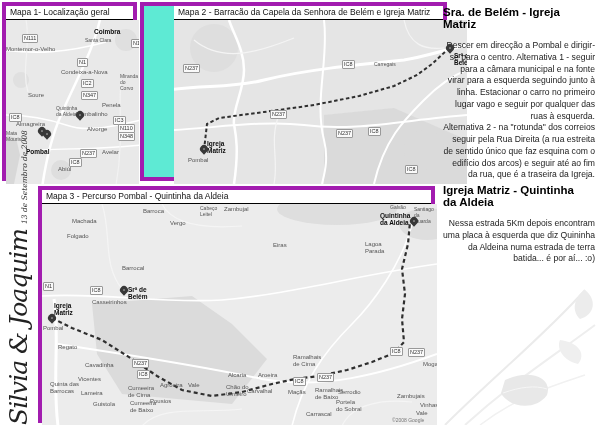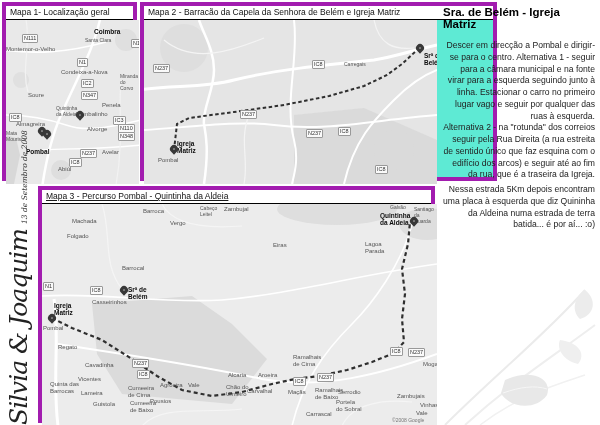--- a/index.html
+++ b/index.html
@@ -90,21 +90,21 @@
         <span class="rd" style="left: 112px; top: 104px;">N110</span>
         <span class="rd" style="left: 112px; top: 112px;">N348</span>
         <span class="rd" style="left: 74px; top: 129px;">N237</span>
         <span class="rd" style="left: 63px; top: 138px;">IC8</span>
         <div class="pin" style="left: 36px; top: 116px;"></div>
         <div class="pin" style="left: 41px; top: 119px;"></div>
         <div class="pin" style="left: 74px; top: 100px;"></div>
       </div>
   </div>
 
-  <div class="map-box" style="left:140px;top:2px;width:357px;height:179px;">
+  <div class="map-box" style="left:140px;top:2px;width:307px;height:179px;padding-left:30px;">
     <div class="map-title">Mapa 2 - Barracão da Capela da Senhora de Belém e Igreja Matriz</div>
     <div class="map-canvas" style="width:293px;height:164px;background:#e5e5e5;">
       <svg width="293" height="164" viewBox="0 0 293 164">
         <polygon points="150,95 220,88 293,120 293,164 150,164" fill="#d6d6d6" opacity="0.7"></polygon>
         <circle cx="40" cy="28" r="24" fill="#dedede"></circle>
         <circle cx="250" cy="130" r="20" fill="#dadada"></circle>
         <path d="M-5,70 C30,65 60,68 90,60 C130,50 180,45 230,40 C250,37 270,30 293,25" stroke="#fff" stroke-width="3" fill="none"></path>
         <path d="M60,164 C65,130 62,115 60,104 C58,90 70,70 70,50 C70,30 60,15 55,0" stroke="#fff" stroke-width="2.5" fill="none"></path>
         <path d="M0,110 C40,108 90,100 130,105 C180,112 230,100 293,95" stroke="#fff" stroke-width="2" fill="none"></path>
         <path d="M150,0 C155,40 140,80 150,120 C155,140 150,155 148,164" stroke="#fff" stroke-width="2" fill="none"></path>
@@ -124,21 +124,21 @@
         <span class="rd" style="left: 96px; top: 90px;">N237</span>
         <span class="rd" style="left: 162px; top: 109px;">N237</span>
         <span class="rd" style="left: 168px; top: 40px;">IC8</span>
         <span class="rd" style="left: 194px; top: 107px;">IC8</span>
         <span class="rd" style="left: 231px; top: 145px;">IC8</span>
         <div class="pin" style="left: 30px; top: 134px;"></div>
         <div class="pin" style="left: 276px; top: 33px;"></div>
       </div>
   </div>
 
-  <div class="map-box" style="left:38px;top:186px;width:397px;height:237px;text-decoration:underline;">
+  <div class="map-box" style="left:38px;top:186px;width:397px;height:237px;">
     <div class="map-title">Mapa 3 - Percurso Pombal - Quintinha da Aldeia</div>
     <div class="map-canvas" style="width:395px;height:222px;background:#ececec;">
       <svg width="395" height="222" viewBox="0 0 395 222">
         <polygon points="50,100 150,92 190,120 225,155 190,200 80,190 55,150" fill="#dbdbdb"></polygon>
         <ellipse cx="295" cy="5" rx="60" ry="16" fill="#dedede"></ellipse>
         <ellipse cx="385" cy="20" rx="28" ry="16" fill="#dedede"></ellipse>
         <path d="M12,95 C18,130 10,175 16,222" stroke="#fff" stroke-width="3" fill="none"></path>
         <path d="M0,92 C60,88 120,100 180,96 C250,90 320,70 395,60" stroke="#fff" stroke-width="1.6" fill="none"></path>
         <path d="M16,140 C80,150 150,160 220,175 C280,186 340,170 395,150" stroke="#fff" stroke-width="2" fill="none"></path>
         <path d="M250,222 C260,180 280,150 310,120 C330,100 360,60 370,20" stroke="#fff" stroke-width="1.6" fill="none"></path>
@@ -217,20 +217,21 @@
       </div>
   </div>
 
   <div class="panel" style="top:6px;">
     <h1 class="dir-h">Sra. de Belém - Igreja Matriz</h1>
     <p class="dir-p">Descer em direcção a Pombal e dirigir-se para o centro. Alternativa 1 - seguir para a câmara municipal e na fonte virar para a esquerda seguindo junto à linha. Estacionar o carro no primeiro lugar vago e seguir por qualquer das ruas à esquerda.</p>
     <p class="dir-p">Alternativa 2 - na "rotunda" dos correios seguir pela Rua Direita (a rua estreita de sentido único que faz esquina com o edifício dos arcos) e seguir até ao fim da rua, que é a traseira da Igreja.</p>
   </div>
 
   <div class="panel" style="top:184px;">
+    <h1 class="dir-h">Igreja Matriz - Quintinha da Aldeia</h1>
     <p class="dir-p">Nessa estrada 5Km depois encontram uma placa à esquerda que diz Quininha da Aldeina numa estrada de terra batida... é por aí... :o)</p>
   </div>
 
   <svg class="deco" width="165" height="140" viewBox="0 0 165 140">
     <path d="M10,140 C60,90 110,50 150,5" stroke="#ebebeb" stroke-width="2" fill="none"></path>
     <path d="M30,140 C80,95 120,70 160,40" stroke="#eeeeee" stroke-width="2" fill="none"></path>
     <path d="M45,140 C85,110 120,100 150,90" stroke="#f1f1f1" stroke-width="1.5" fill="none"></path>
     <path d="M150,5 C162,14 160,30 145,34 C136,26 139,12 150,5 Z" fill="#ececec"></path>
     <path d="M125,55 C142,57 152,68 143,79 C129,76 121,64 125,55 Z" fill="#efefef"></path>
     <path d="M70,95 C95,83 118,93 112,110 C100,127 73,122 66,108 Z" fill="#e8e8e8"></path>

